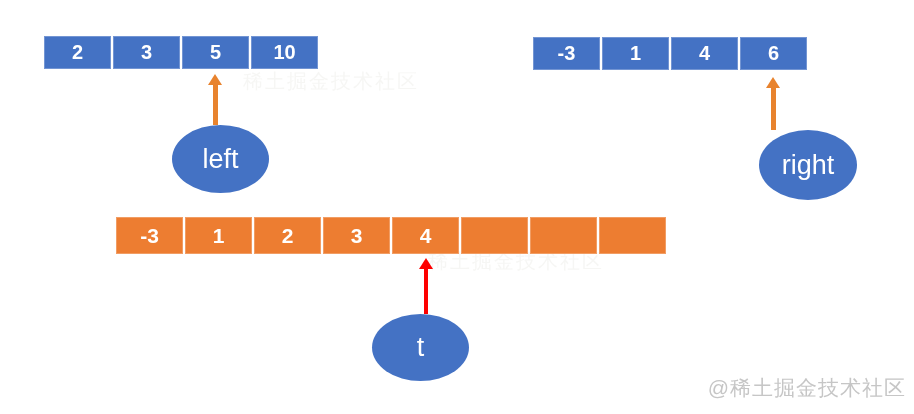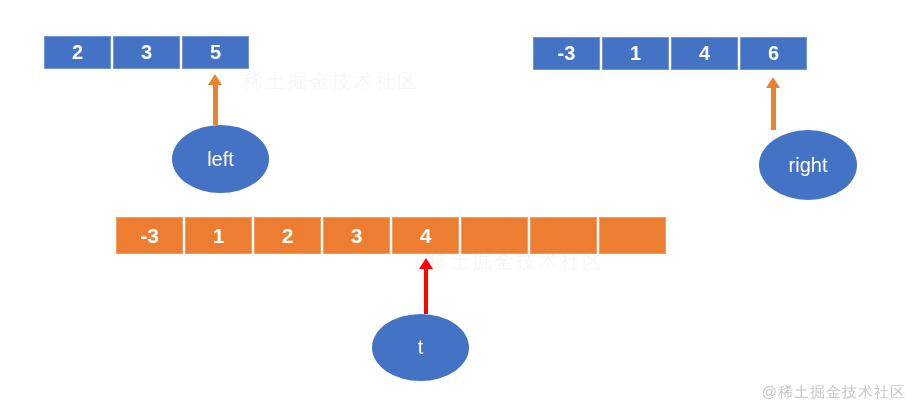--- a/index.html
+++ b/index.html
@@ -65,33 +65,33 @@
   .arrow-t     { left: 419px; top: 258px; height: 56px; }
 
   .pointer {
     position: absolute;
     border-radius: 50%;
     background: var(--ellipse-blue);
     color: #ffffff;
     display: flex;
     align-items: center;
     justify-content: center;
-    font-size: 20px;
+    font-size: 27px;
     z-index: 2;
   }
   .pointer-left  { left: 172px; top: 125px; width: 97px; height: 68px; }
   .pointer-right { left: 759px; top: 130px; width: 98px; height: 70px; }
   .pointer-t     { left: 372px; top: 314px; width: 97px; height: 67px; }
 
   .watermark {
     position: absolute;
     right: 8px;
     bottom: 12px;
     color: var(--watermark-gray);
-    font-size: 15px;
+    font-size: 21px;
     letter-spacing: 1px;
     z-index: 4;
   }
   .faint-watermark {
     position: absolute;
     color: #b8b8a8;
     opacity: 0.12;
     font-size: 20px;
     letter-spacing: 2px;
     z-index: 1;
@@ -105,20 +105,21 @@
 
 <div class="canvas">
 
   <div class="faint-watermark faint-watermark-1">稀土掘金技术社区</div>
   <div class="faint-watermark faint-watermark-2">稀土掘金技术社区</div>
 
   <div class="array array-blue array-left-sorted">
     <div class="cell">2</div>
     <div class="cell">3</div>
     <div class="cell">5</div>
+    <div class="cell">10</div>
   </div>
 
   <div class="array array-blue array-right-sorted">
     <div class="cell">-3</div>
     <div class="cell">1</div>
     <div class="cell">4</div>
     <div class="cell">6</div>
   </div>
 
   <div class="array array-orange array-merged">

